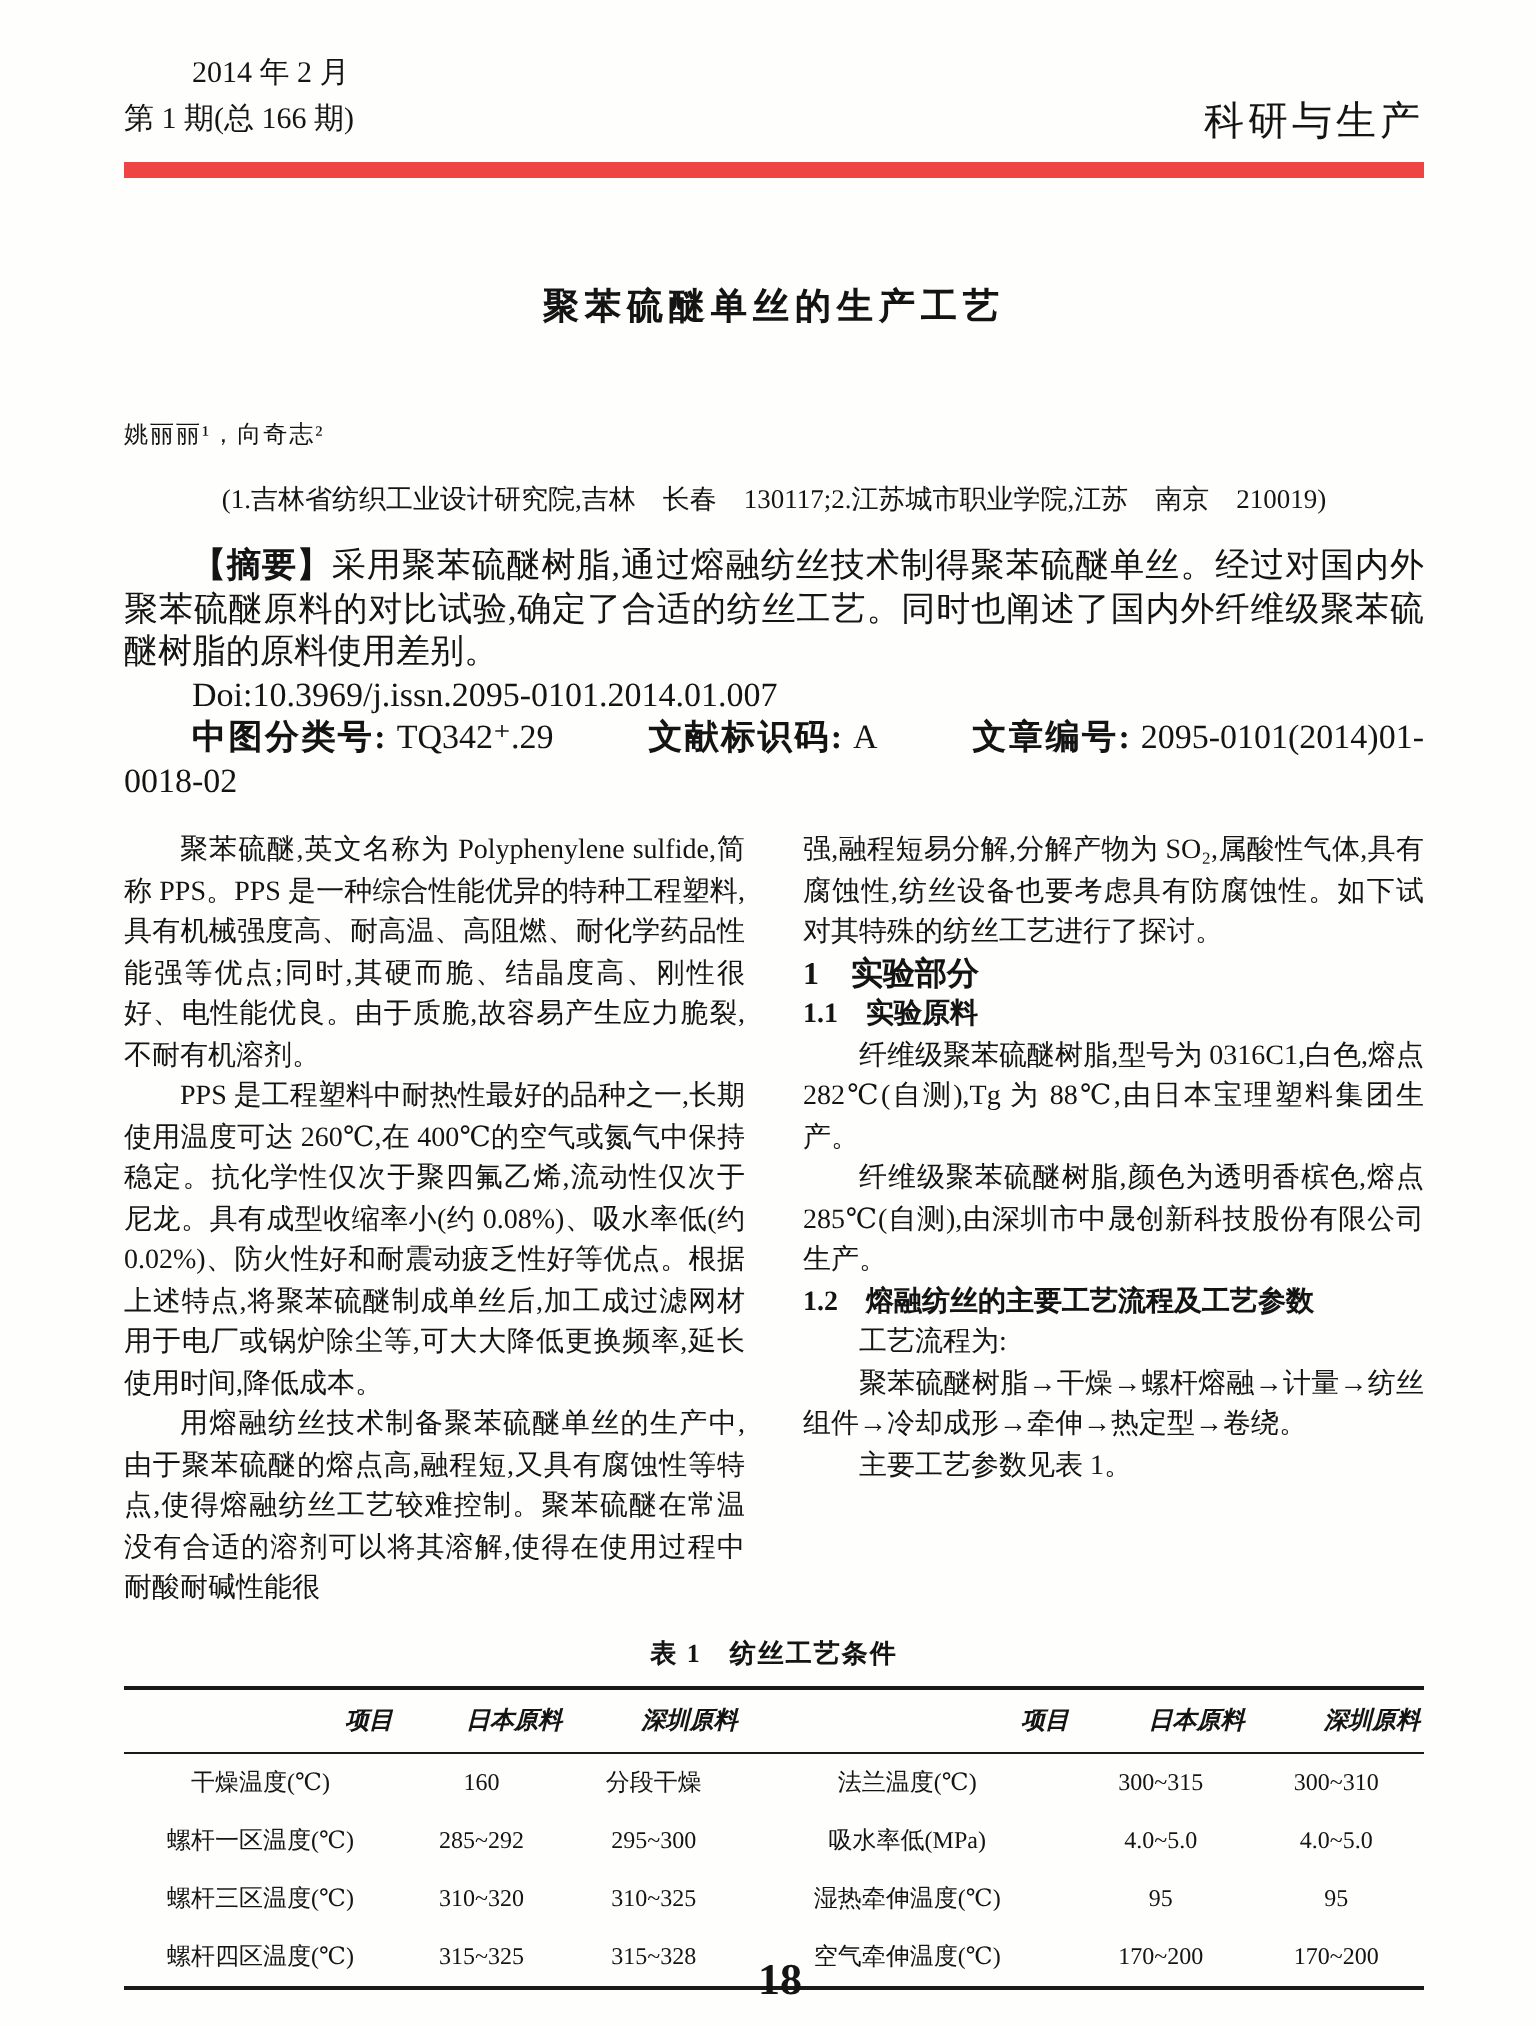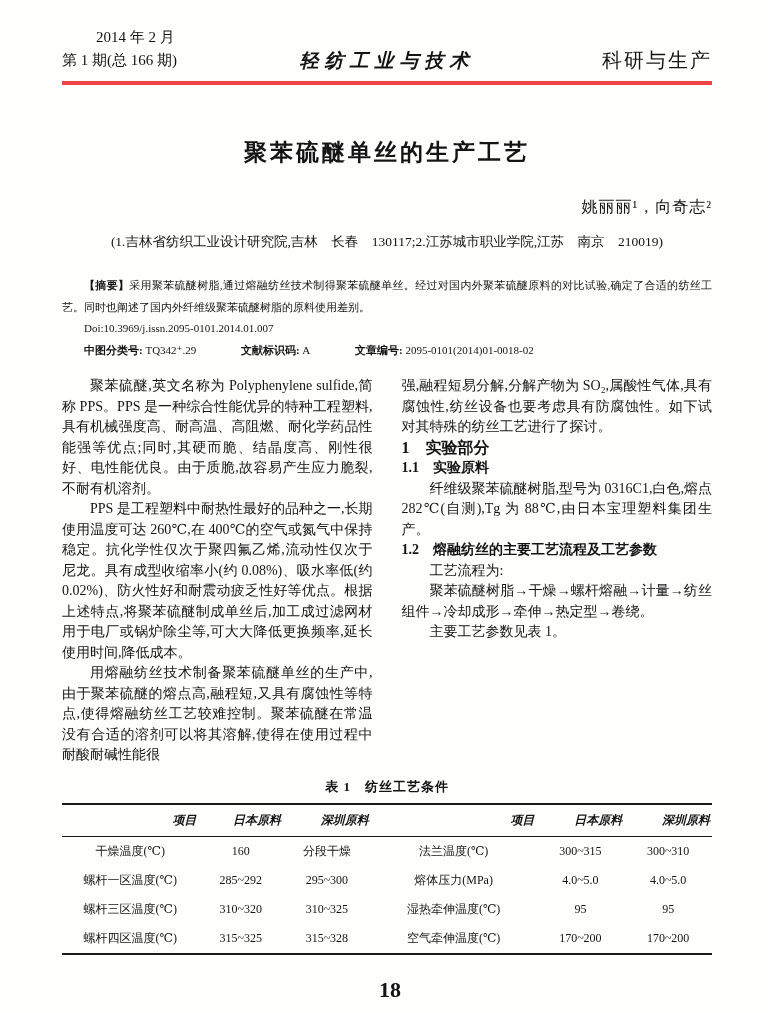--- a/index.html
+++ b/index.html
@@ -4,35 +4,35 @@
 <style>
   html,body{margin:0;padding:0;background:#e8e8e8;}
   .page{
     width:768px;height:1013px;background:#fefefdff;color:#141414;
     position:relative;box-sizing:border-box;
     padding:26px 56px 0 62px;
     font-family:"Liberation Serif","DejaVu Serif",serif;
     overflow:hidden;
   }
   
-  .journal-header{position:relative;border-bottom:4px solid #ef4444;padding-bottom:7px;min-height:48px;}
+  .journal-header{position:relative;border-bottom:8px solid #ef4444;padding-bottom:7px;min-height:48px;}
   .issue-block{font-size:15px;line-height:23px;}
   .issue-date{margin-left:34px;display:block;}
   .issue-no{display:block;}
   .journal-name{
     position:absolute;left:50%;transform:translateX(-50%);bottom:7px;
     font-size:19px;font-weight:bold;font-style:italic;letter-spacing:6px;white-space:nowrap;
   }
   .column-label{position:absolute;right:0;bottom:7px;font-size:20px;letter-spacing:2px;}
   
-  .article-title{margin-top:52px;text-align:center;font-size:23px;font-weight:bold;letter-spacing:3px;}
-  .article-authors{margin-top:29px;text-align:right;font-size:16px;letter-spacing:1px;}
+  .article-title{margin-top:52px;text-align:center;font-size:18px;font-weight:bold;letter-spacing:3px;}
+  .article-authors{margin-top:44px;text-align:left;font-size:12px;letter-spacing:1px;}
   .article-affiliation{margin-top:15px;text-align:center;font-size:13.5px;}
   
-  .meta{margin-top:24px;font-size:11px;line-height:21.5px;text-align:justify;}
+  .meta{margin-top:13px;font-size:17px;line-height:21.5px;text-align:justify;}
   .meta p{margin:0;}
   .indent2{text-indent:2em;}
   .b{font-weight:bold;}
   .clc-line span.item{margin-right:0;}
   .clc-gap{display:inline-block;width:42px;}
   
   .columns{margin-top:15px;display:flex;gap:29px;font-size:14px;line-height:20.5px;text-align:justify;}
   .col{width:317px;}
   .col p{margin:0;text-indent:2em;}
   .col p.no-indent{text-indent:0;}
@@ -52,21 +52,20 @@
 </head>
 <body>
 
 <div class="page">
 
   <div class="journal-header">
     <div class="issue-block">
       <span class="issue-date">2014 年 2 月</span>
       <span class="issue-no">第 1 期(总 166 期)</span>
     </div>
-    <div class="journal-name">轻纺工业与技术</div>
     <div class="column-label">科研与生产</div>
   </div>
 
   <div class="article-title">聚苯硫醚单丝的生产工艺</div>
   <div class="article-authors">姚丽丽¹，向奇志²</div>
   <div class="article-affiliation">(1.吉林省纺织工业设计研究院,吉林　长春　130117;2.江苏城市职业学院,江苏　南京　210019)</div>
 
   <div class="meta">
     <p class="indent2"><span class="b">【摘要】</span><span>采用聚苯硫醚树脂,通过熔融纺丝技术制得聚苯硫醚单丝。经过对国内外聚苯硫醚原料的对比试验,确定了合适的纺丝工艺。同时也阐述了国内外纤维级聚苯硫醚树脂的原料使用差别。</span></p>
     <p class="indent2">Doi:10.3969/j.issn.2095-0101.2014.01.007</p>
@@ -81,20 +80,21 @@
     <div class="col">
       <p>聚苯硫醚,英文名称为 Polyphenylene sulfide,简称 PPS。PPS 是一种综合性能优异的特种工程塑料,具有机械强度高、耐高温、高阻燃、耐化学药品性能强等优点;同时,其硬而脆、结晶度高、刚性很好、电性能优良。由于质脆,故容易产生应力脆裂,不耐有机溶剂。</p>
       <p>PPS 是工程塑料中耐热性最好的品种之一,长期使用温度可达 260℃,在 400℃的空气或氮气中保持稳定。抗化学性仅次于聚四氟乙烯,流动性仅次于尼龙。具有成型收缩率小(约 0.08%)、吸水率低(约 0.02%)、防火性好和耐震动疲乏性好等优点。根据上述特点,将聚苯硫醚制成单丝后,加工成过滤网材用于电厂或锅炉除尘等,可大大降低更换频率,延长使用时间,降低成本。</p>
       <p>用熔融纺丝技术制备聚苯硫醚单丝的生产中,由于聚苯硫醚的熔点高,融程短,又具有腐蚀性等特点,使得熔融纺丝工艺较难控制。聚苯硫醚在常温没有合适的溶剂可以将其溶解,使得在使用过程中耐酸耐碱性能很</p>
     </div>
     <div class="col">
       <p class="no-indent">强,融程短易分解,分解产物为 SO₂,属酸性气体,具有腐蚀性,纺丝设备也要考虑具有防腐蚀性。如下试对其特殊的纺丝工艺进行了探讨。</p>
       <p class="sec-h1">1　实验部分</p>
       <p class="sec-h2">1.1　实验原料</p>
       <p>纤维级聚苯硫醚树脂,型号为 0316C1,白色,熔点 282℃(自测),Tg 为 88℃,由日本宝理塑料集团生产。</p>
+      <p>纤维级聚苯硫醚树脂,颜色为透明香槟色,熔点 285℃(自测),由深圳市中晟创新科技股份有限公司生产。</p>
       <p class="sec-h2">1.2　熔融纺丝的主要工艺流程及工艺参数</p>
       <p>工艺流程为:</p>
       <p>聚苯硫醚树脂→干燥→螺杆熔融→计量→纺丝组件→冷却成形→牵伸→热定型→卷绕。</p>
       <p>主要工艺参数见表 1。</p>
     </div>
   </div>
 
   <div class="table-wrap">
     <div class="table-caption">表 1　纺丝工艺条件</div>
     <table class="params">
@@ -122,21 +122,21 @@
             <td>160</td>
             <td>分段干燥</td>
             <td>法兰温度(℃)</td>
             <td>300~315</td>
             <td>300~310</td>
           </tr>
           <tr>
             <td>螺杆一区温度(℃)</td>
             <td>285~292</td>
             <td>295~300</td>
-            <td>熔体压力(MPa)</td>
+            <td>吸水率低(MPa)</td>
             <td>4.0~5.0</td>
             <td>4.0~5.0</td>
           </tr>
           <tr>
             <td>螺杆三区温度(℃)</td>
             <td>310~320</td>
             <td>310~325</td>
             <td>湿热牵伸温度(℃)</td>
             <td>95</td>
             <td>95</td>

